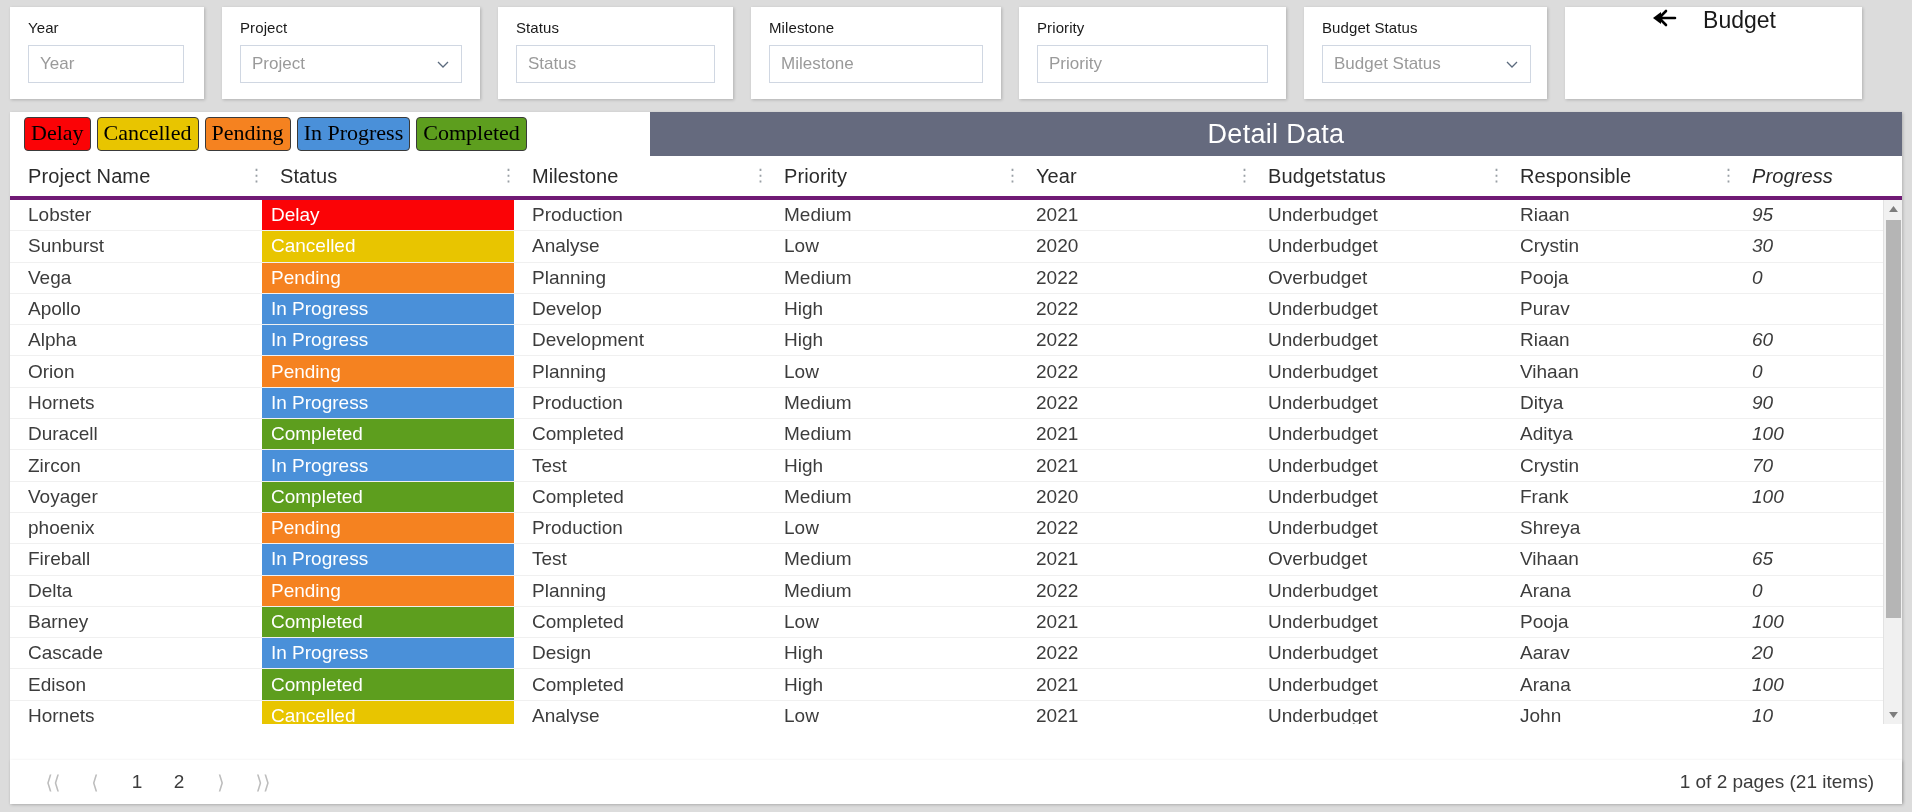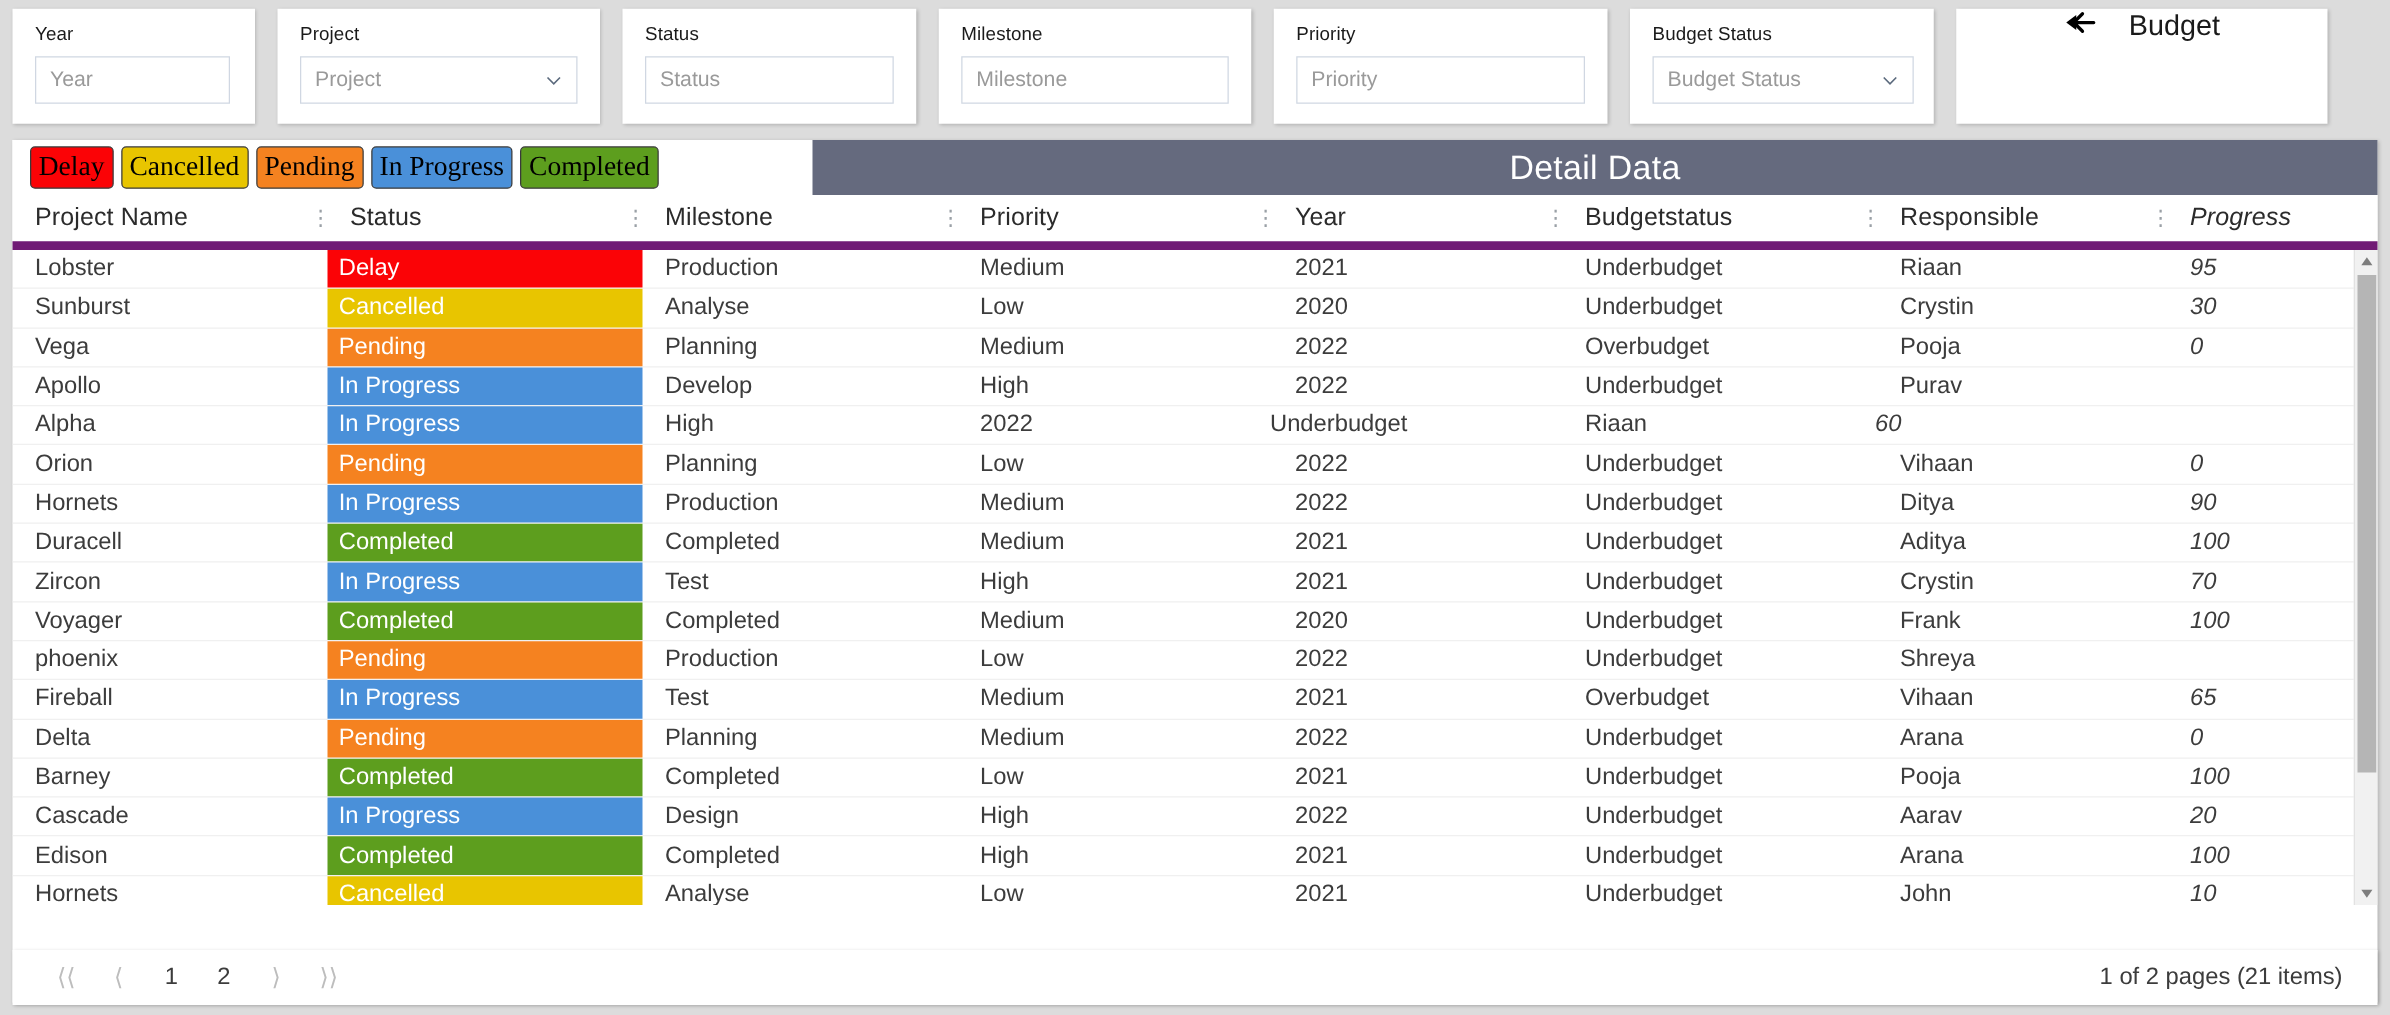--- a/index.html
+++ b/index.html
@@ -137,21 +137,21 @@
 
   
   #grid {
     position: relative;
     width: 100%;
     height: 646px;
   }
   #grid-header {
     display: flex;
     height: 44px;
-    border-bottom: 7px solid #701a75;
+    border-bottom: 4px solid #701a75;
     background: #fff;
     padding-right: 19px;
   }
   .hcell {
     font-size: 20px;
     color: #2b2b2b;
     display: flex;
     align-items: center;
     height: 100%;
     position: relative;
@@ -449,20 +449,21 @@
             <div class="cell c2">Develop</div>
             <div class="cell c3">High</div>
             <div class="cell c4">2022</div>
             <div class="cell c5">Underbudget</div>
             <div class="cell c6">Purav</div>
             <div class="cell c7"></div>
           </div>
           <div class="row">
             <div class="cell c0">Alpha</div>
             <div class="cell c1 status-cell st-InProgress">In Progress</div>
+            <div class="cell c2">Development</div>
             <div class="cell c3">High</div>
             <div class="cell c4">2022</div>
             <div class="cell c5">Underbudget</div>
             <div class="cell c6">Riaan</div>
             <div class="cell c7">60</div>
           </div>
           <div class="row">
             <div class="cell c0">Orion</div>
             <div class="cell c1 status-cell st-Pending">Pending</div>
             <div class="cell c2">Planning</div>

